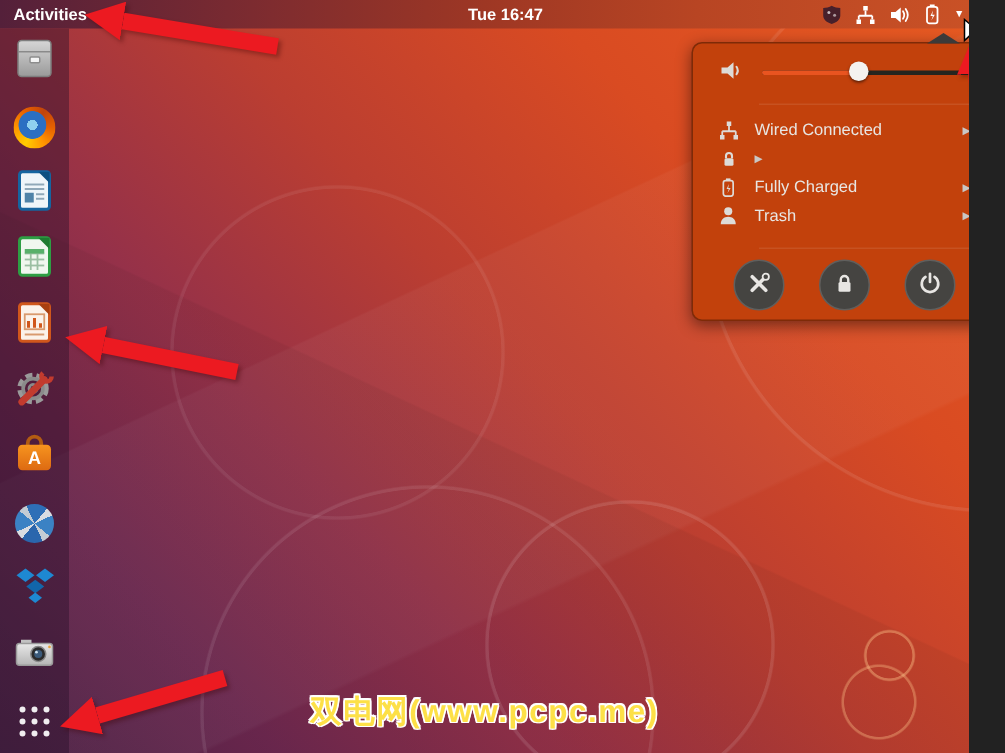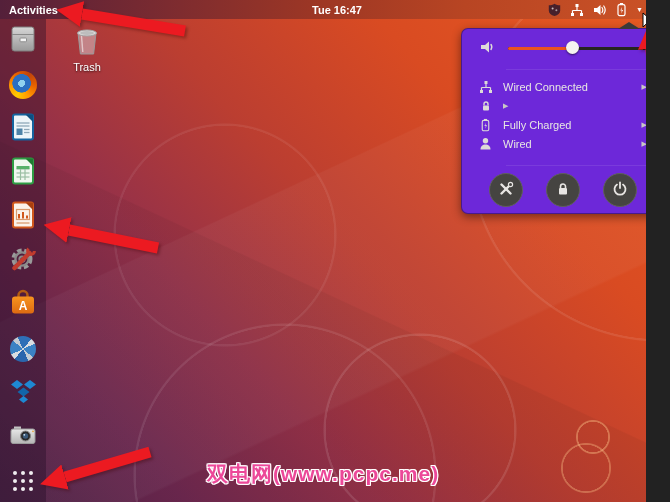--- a/index.html
+++ b/index.html
@@ -43,42 +43,42 @@
     background:conic-gradient(#2e6fb7 0 40deg,#d9dde2 40deg 65deg,#3b82c4 65deg 130deg,#c3ccd4 130deg 155deg,#2a66ad 155deg 220deg,#d9dde2 220deg 245deg,#3b82c4 245deg 310deg,#c3ccd4 310deg 335deg,#2e6fb7 335deg 360deg);}
   .showapps{display:grid;grid-template-columns:repeat(3,4px);grid-template-rows:repeat(3,4px);gap:4px;}
   .showapps i{width:4px;height:4px;border-radius:50%;background:rgba(255,255,255,.92);}
 
   
   .trash{position:absolute;left:64px;top:26px;width:46px;z-index:5;text-align:center;}
   .trash .tlabel{margin-top:1px;color:#fff;font-size:11px;text-shadow:0 1px 2px rgba(0,0,0,.65);}
 
   
   .sysmenu{position:absolute;left:461px;top:28px;width:201px;height:186px;z-index:30;
-    background:#6d28d9;border-radius:7px;box-shadow:0 3px 10px rgba(0,0,0,.45);
+    background:#c2410c;border-radius:7px;box-shadow:0 3px 10px rgba(0,0,0,.45);
     border:1px solid rgba(0,0,0,.35);box-sizing:border-box;color:#e8e6e3;font-size:11px;}
   .sysmenu .notch{position:absolute;top:-7px;left:156px;width:0;height:0;
     border-left:11px solid transparent;border-right:11px solid transparent;border-bottom:7px solid #3b3a39;}
   .vol-icon{position:absolute;left:18px;top:11px;}
   .vol-slider{position:absolute;left:46px;right:14px;top:12px;height:14px;}
   .vol-track{position:absolute;top:6px;left:0;right:0;height:3px;background:#26251f;border-radius:2px;}
   .vol-fill{position:absolute;top:6px;left:0;height:3px;background:#e95420;border-radius:2px;width:46%;}
   .vol-knob{position:absolute;top:0;width:13px;height:13px;border-radius:50%;background:#f4f2f0;
     box-shadow:0 1px 2px rgba(0,0,0,.55);left:calc(46% - 6px);}
   .sep{position:absolute;left:44px;right:14px;height:1px;background:rgba(255,255,255,.09);}
   .menu-row{position:absolute;left:16px;right:10px;height:19px;display:flex;align-items:center;}
   .menu-row .mi{width:15px;display:flex;justify-content:center;margin-right:10px;}
   .menu-row .ml{flex:1;}
   .menu-row .ma{font-size:7px;color:#c9c7c5;margin-right:4px;}
   .btnrow{position:absolute;left:27px;right:24px;top:144px;display:flex;justify-content:space-between;}
   .rbtn{width:34px;height:34px;border-radius:50%;background:#454441;border:1px solid #605f5d;
     display:flex;align-items:center;justify-content:center;box-sizing:border-box;}
 
   
   .watermark{position:absolute;left:0;right:0;bottom:14px;text-align:center;z-index:40;
-    font-size:21px;font-weight:bold;color:#ec4899;letter-spacing:1px;
+    font-size:21px;font-weight:bold;color:#fde047;letter-spacing:1px;
     text-shadow:-1px -1px 0 #fff,1px -1px 0 #fff,-1px 1px 0 #fff,1px 1px 0 #fff,0 -1px 0 #fff,0 1px 0 #fff,-1px 0 0 #fff,1px 0 0 #fff;}
 
   
   .arrows{position:absolute;inset:0;z-index:55;pointer-events:none;
     filter:drop-shadow(2px 2px 1.5px rgba(60,0,0,.35));}
   .cursor{position:absolute;left:642px;top:12px;z-index:60;pointer-events:none;}
 </style>
 </head>
 <body>
 
@@ -254,31 +254,20 @@
           <i></i>
           <i></i>
           <i></i>
           <i></i>
           <i></i>
           <i></i>
       </span>
     </div>
   </div>
 
-  <div class="trash">
-    <span>
-      <svg width="28" height="30" viewBox="0 0 28 30">
-        <path d="M5 7 L23 7 L20.6 28 L7.4 28 Z" fill="rgba(225,225,230,.45)" stroke="#9a9a9a"></path>
-        <ellipse cx="14" cy="7" rx="9.5" ry="3" fill="#d9d9d9" stroke="#a5a5a5"></ellipse>
-        <ellipse cx="14" cy="7" rx="6.8" ry="1.9" fill="#bdbdbd"></ellipse>
-        <path d="M8.5 10 L9.8 26" stroke="rgba(255,255,255,.55)" stroke-width="1.4"></path>
-      </svg>
-    </span>
-    <div class="tlabel">Trash</div>
-  </div>
 
   <div class="sysmenu">
     <div class="notch"></div>
 
     <span class="vol-icon">
       <svg width="16" height="14" viewBox="0 0 16 14">
         <polygon points="1,5 5,5 9,1.5 9,12.5 5,9 1,9" fill="#dddbd8"></polygon>
         <path d="M11 4.5 a4.5 4.5 0 0 1 0 5" stroke="#dddbd8" stroke-width="1.4" fill="none" stroke-linecap="round"></path>
       </svg>
     </span>
@@ -325,21 +314,21 @@
       <span class="ma">▶</span>
     </div>
 
     <div class="menu-row" style="top:105px">
       <span class="mi">
         <svg width="13" height="13" viewBox="0 0 13 13">
           <circle cx="6.5" cy="3.8" r="2.7" fill="#dddbd8"></circle>
           <path d="M1.5 12.5 c0 -3.2 2.2 -5 5 -5 s5 1.8 5 5 z" fill="#dddbd8"></path>
         </svg>
       </span>
-      <span class="ml">Wired</span>
+      <span class="ml">Trash</span>
       <span class="ma">▶</span>
     </div>
 
     <div class="sep" style="top:136px"></div>
 
     <div class="btnrow">
       <div class="rbtn">
         <span>
           <svg width="16" height="16" viewBox="0 0 16 16">
             <line x1="3.5" y1="12.5" x2="12.5" y2="3.5" stroke="#e8e6e3" stroke-width="2.4" stroke-linecap="round"></line>

